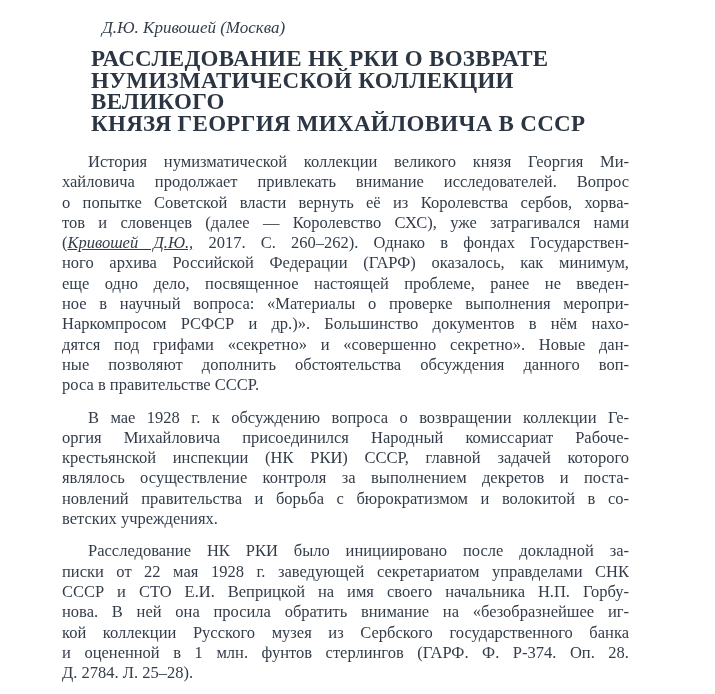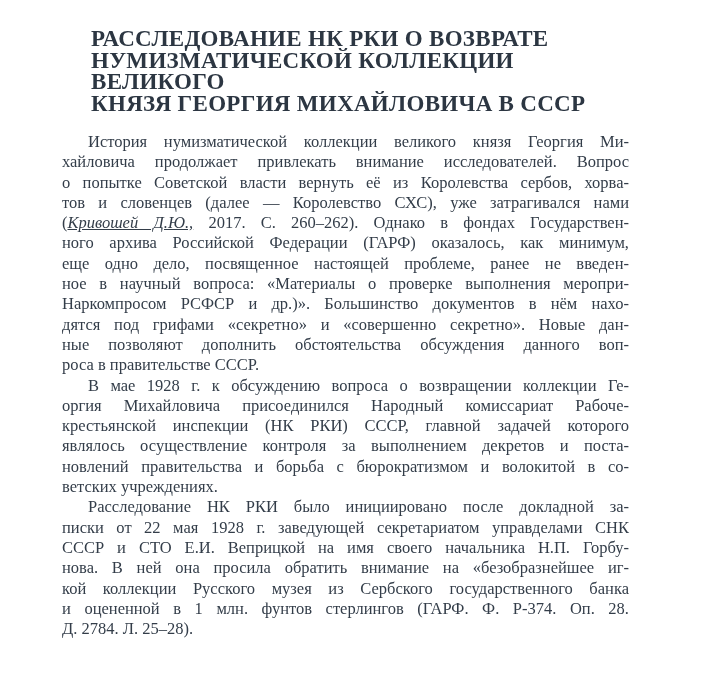--- a/index.html
+++ b/index.html
@@ -50,36 +50,38 @@
     margin: 0;
   }
   .line {
     text-align: justify;
     text-align-last: justify;
     -moz-text-align-last: justify;
     white-space: normal;
   }
   .line.first {
     text-indent: 26px;
+    margin-top: 12px;
   }
   .line.last {
     text-align-last: left;
     -moz-text-align-last: left;
   }
   .line i {
     font-style: italic;
     text-decoration: underline;
   }
 </style>
 </head>
 <body>
 
 <div class="page" style="--page-bg: #ffffff; --text-color: #333d49; --title-color: #2c3642;">
   <div class="content">
     <div class="heading">
+      <div class="author">Д.Ю. Кривошей (Москва)</div>
       <h1 class="title">
           <div>РАССЛЕДОВАНИЕ НК РКИ О ВОЗВРАТЕ</div>
           <div>НУМИЗМАТИЧЕСКОЙ КОЛЛЕКЦИИ ВЕЛИКОГО</div>
           <div>КНЯЗЯ ГЕОРГИЯ МИХАЙЛОВИЧА В СССР</div>
         </h1>
     </div>
     <div class="body-text">
         <div class="para">
           <div class="line first"><span>История нумизматической коллекции великого князя Георгия Ми-</span></div>
           <div class="line"><span>хайловича продолжает привлекать внимание исследователей. Вопрос</span></div>

